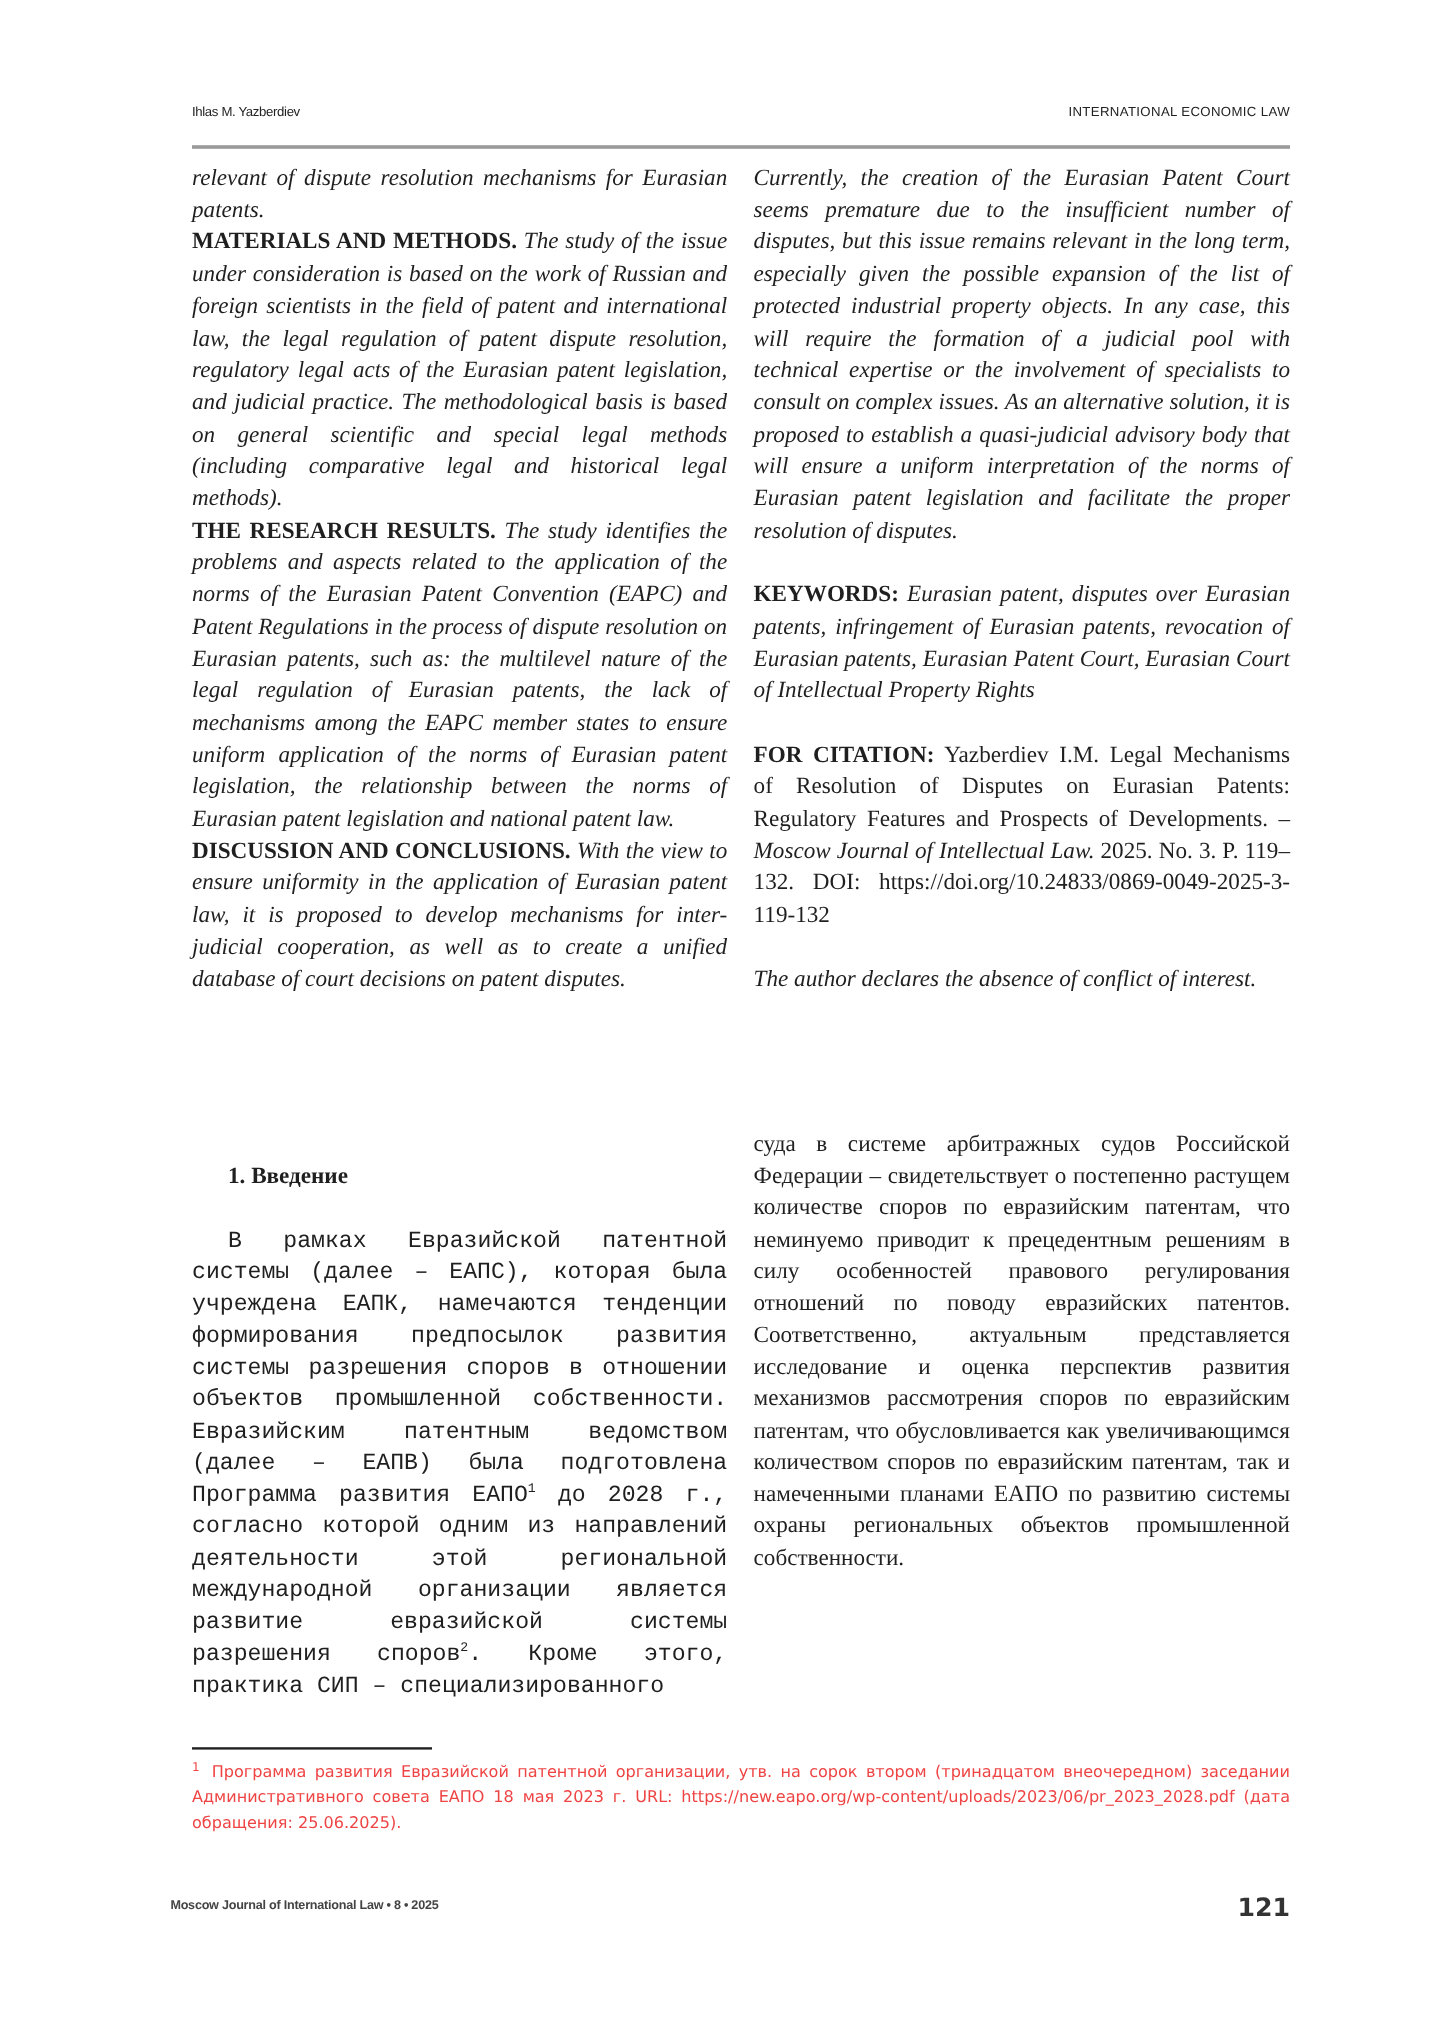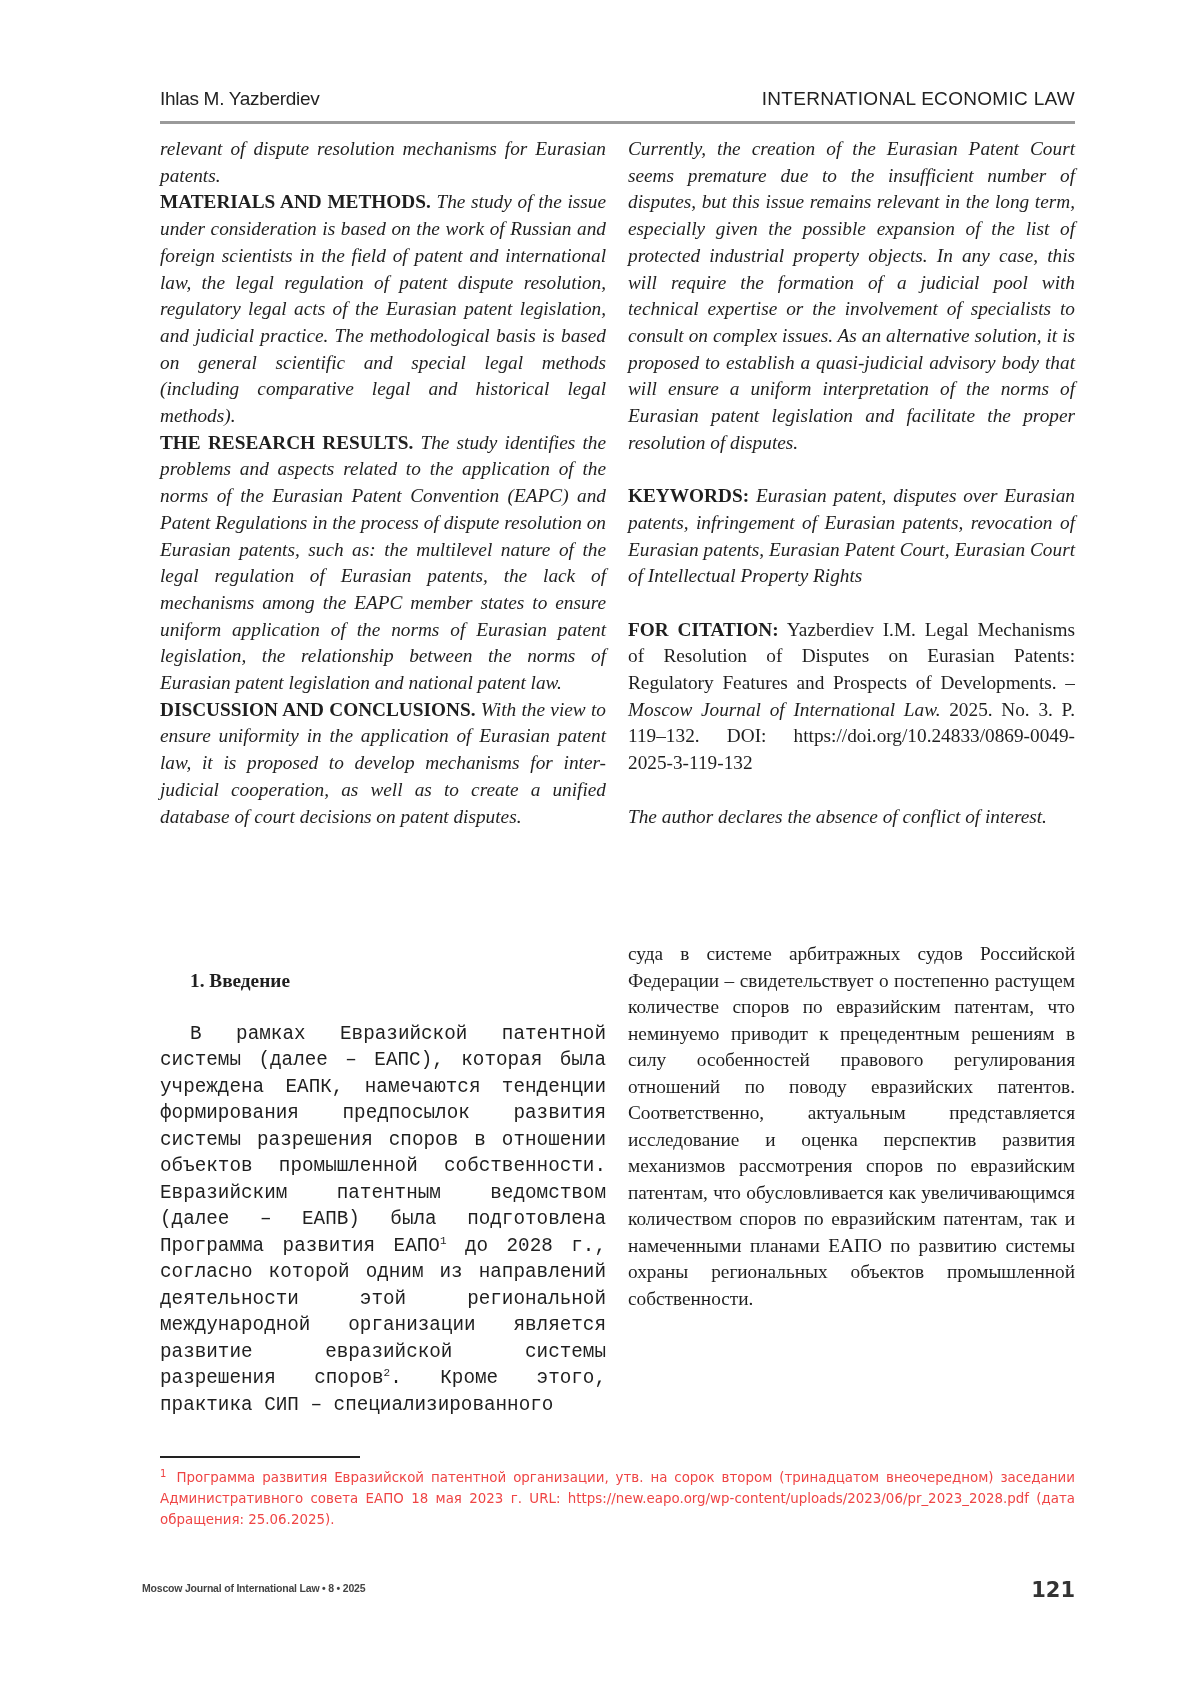--- a/index.html
+++ b/index.html
@@ -1,17 +1,17 @@
 <!DOCTYPE html>
 <html><head>
 <meta charset="utf-8">
 <style>
   html, body { margin: 0; padding: 0; background: #ffffff; }
   body { width: 1200px; height: 1697px; position: relative; overflow: hidden; color: #1f1f1f; }
-  .header { position: absolute; left: 160px; top: 88px; width: 915px; height: 22px; font-family: "Liberation Sans", sans-serif; font-size: 19px; color: #222; }
+  .header { position: absolute; left: 160px; top: 88px; width: 915px; height: 22px; font-family: "Liberation Sans", sans-serif; font-size: 11px; color: #222; }
   .header .author { position: absolute; left: 0; top: 0; letter-spacing: -0.3px; }
   .header .section { position: absolute; right: 0; top: 0; letter-spacing: 0.3px; }
   .header-rule { position: absolute; left: 160px; top: 121px; width: 915px; height: 3px; background: #9a9a9a; }
 
   .col { position: absolute; font-family: "Liberation Serif", serif; font-size: 19.3px; line-height: 26.7px; text-align: justify; }
   .col p { margin: 0; }
   .it { font-style: italic; }
   .b { font-weight: bold; }
   .col-left-abs { left: 160px; top: 136px; width: 446px; }
   .col-right-abs { left: 628px; top: 136px; width: 447px; }
@@ -47,21 +47,21 @@
   <p><span class="b">MATERIALS AND METHODS.</span> <span class="it">The study of the issue under consideration is based on the work of Russian and foreign scientists in the field of patent and international law, the legal regulation of patent dispute resolution, regulatory legal acts of the Eurasian patent legislation, and judicial practice. The methodological basis is based on general scientific and special legal methods (including comparative legal and historical legal methods).</span></p>
   <p><span class="b">THE RESEARCH RESULTS.</span> <span class="it">The study identifies the problems and aspects related to the application of the norms of the Eurasian Patent Convention (EAPC) and Patent Regulations in the process of dispute resolution on Eurasian patents, such as: the multilevel nature of the legal regulation of Eurasian patents, the lack of mechanisms among the EAPC member states to ensure uniform application of the norms of Eurasian patent legislation, the relationship between the norms of Eurasian patent legislation and national patent law.</span></p>
   <p><span class="b">DISCUSSION AND CONCLUSIONS.</span> <span class="it">With the view to ensure uniformity in the application of Eurasian patent law, it is proposed to develop mechanisms for inter-judicial cooperation, as well as to create a unified database of court decisions on patent disputes.</span></p>
 </div>
 
 <div class="col col-right-abs">
   <p class="it">Currently, the creation of the Eurasian Patent Court seems premature due to the insufficient number of disputes, but this issue remains relevant in the long term, especially given the possible expansion of the list of protected industrial property objects. In any case, this will require the formation of a judicial pool with technical expertise or the involvement of specialists to consult on complex issues. As an alternative solution, it is proposed to establish a quasi-judicial advisory body that will ensure a uniform interpretation of the norms of Eurasian patent legislation and facilitate the proper resolution of disputes.</p>
   <div class="gap"></div>
   <p><span class="b">KEYWORDS:</span> <span class="it">Eurasian patent, disputes over Eurasian patents, infringement of Eurasian patents, revocation of Eurasian patents, Eurasian Patent Court, Eurasian Court of Intellectual Property Rights</span></p>
   <div class="gap"></div>
-  <p><span class="b">FOR CITATION:</span> <span>Yazberdiev I.M. Legal Mechanisms of Resolution of Disputes on Eurasian Patents: Regulatory Features and Prospects of Developments. –</span> <span class="it">Moscow Journal of International Law.</span> <span>2025. No. 3. P. 119–132. DOI: https://doi.org/10.24833/0869-0049-2025-3-119-132</span></p>
+  <p><span class="b">FOR CITATION:</span> <span>Yazberdiev I.M. Legal Mechanisms of Resolution of Disputes on Eurasian Patents: Regulatory Features and Prospects of Developments. –</span> <span class="it">Moscow Journal of Intellectual Law.</span> <span>2025. No. 3. P. 119–132. DOI: https://doi.org/10.24833/0869-0049-2025-3-119-132</span></p>
   <div class="gap"></div>
   <p class="it">The author declares the absence of conflict of interest.</p>
 </div>
 
 <div class="ru ru-left">
   <h2>1. Введение</h2>
   <p class="indent"><span>В рамках Евразийской патентной системы (далее – ЕАПС), которая была учреждена ЕАПК, намечаются тенденции формирования предпосылок развития системы разрешения споров в отношении объектов промышленной собственности. Евразийским патентным ведомством (далее – ЕАПВ) была подготовлена Программа развития ЕАПО</span><sup>1</sup><span> до 2028 г., согласно которой одним из направлений деятельности этой региональной международной организации является развитие евразийской системы разрешения споров</span><sup>2</sup><span>. Кроме этого, практика СИП – специализированного</span></p>
 </div>
 
 <div class="ru ru-right">

